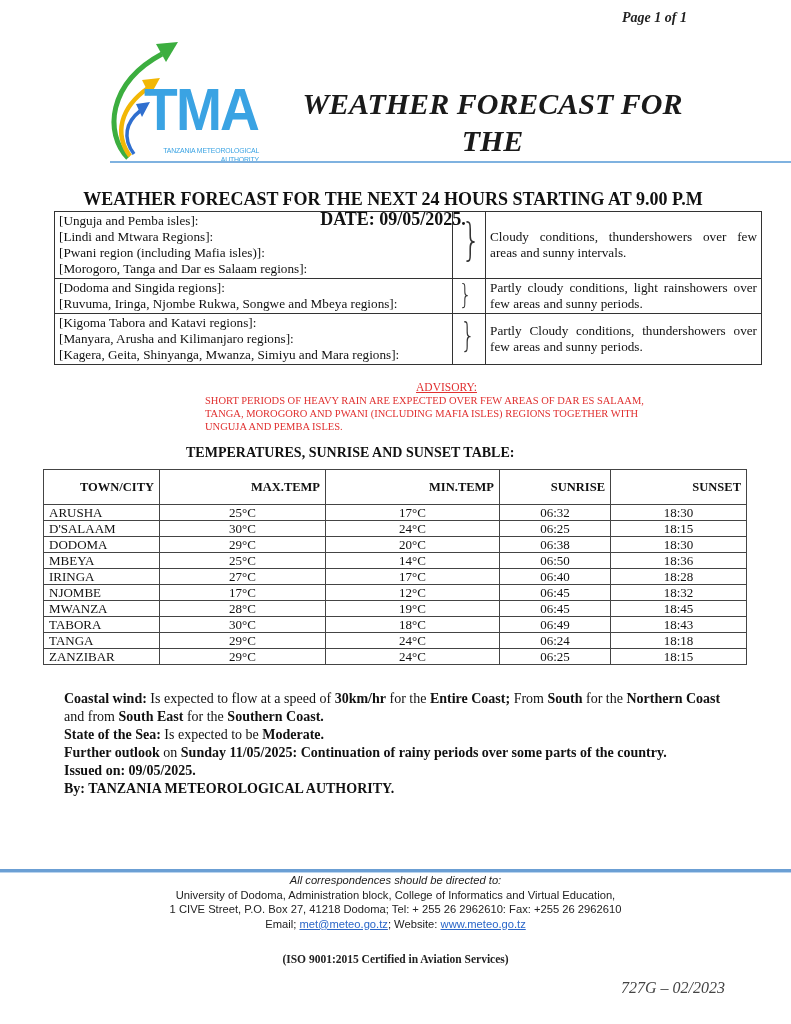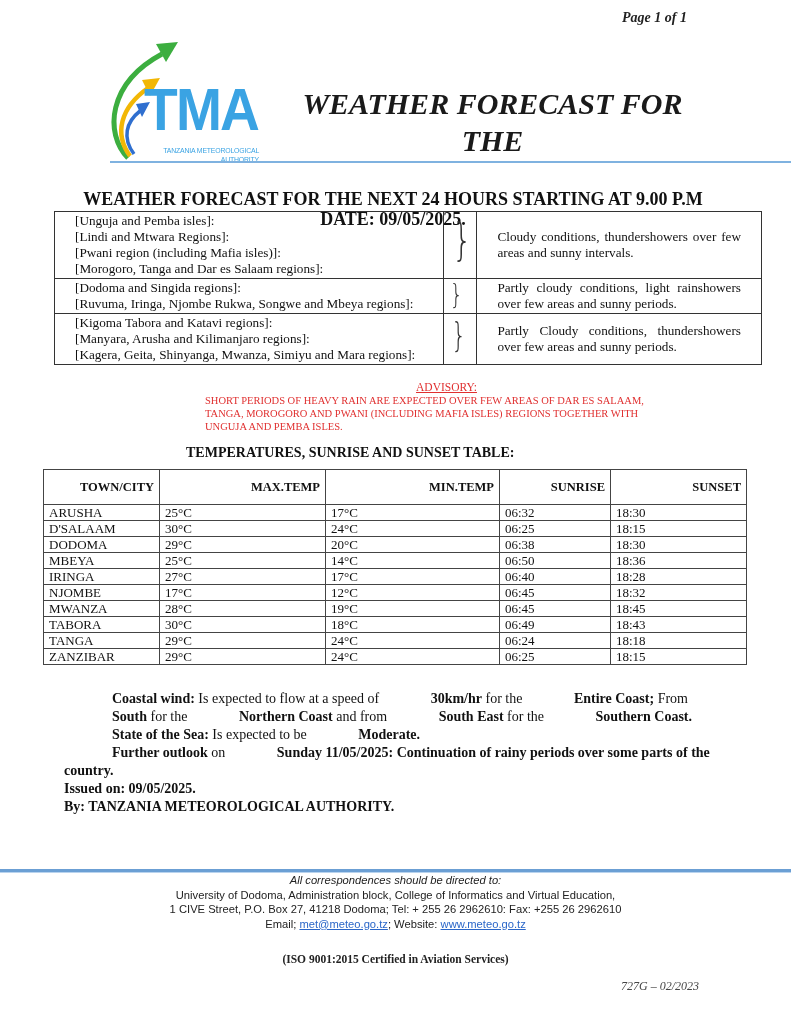--- a/index.html
+++ b/index.html
@@ -11,48 +11,48 @@
     .logo { left: 100px; top: 38px; width: 170px; height: 122px; text-align: right; }
     .logo-text { position: absolute; left: 44px; top: 42px; font-family: "Liberation Sans", sans-serif; font-weight: bold; font-size: 60px; color: #3aa3e3; letter-spacing: -2px; transform: scaleX(0.92); transform-origin: left top; line-height: 1; }
     .logo-sub { position: absolute; left: 33px; top: 108px; font-family: "Liberation Sans", sans-serif; font-size: 7.5px; color: #3aa3e3; letter-spacing: -0.2px; transform: scaleX(0.92); transform-origin: left top; }
 
     .title { left: 270px; top: 85px; width: 445px; text-align: center; font-size: 30px; font-style: italic; font-weight: bold; line-height: 37px; color: #1a1a1a; }
     .hdr-rule { left: 110px; top: 161px; width: 681px; height: 2px; background: #7fb2e0; }
 
     .subtitle { left: 60px; top: 172px; width: 666px; text-align: center; font-size: 18px; font-weight: bold; line-height: 20px; margin-top: 17px; }
 
     .regions { left: 54px; top: 211px; width: 708px; border-collapse: collapse; font-size: 13.2px; line-height: 16px; }
-    .regions td { border: 1px solid #333; vertical-align: middle; padding: 1px 20px; }
+    .regions td { border: 1px solid #333; vertical-align: middle; padding: 1px 4px; }
     .regions td.brace { border-left: 1px solid #222; border-right: 1px solid #333; width: 28px; padding: 0; text-align: left; }
     .regions td.desc { width: 263px; text-align: justify; text-align-last: left; }
     .regions td.names { width: 383px; }
     .brace-glyph { font-family: "DejaVu Sans", sans-serif; font-weight: 100; color: #333; display: inline-block; transform-origin: center; }
 
     .advisory { left: 205px; top: 381px; width: 455px; color: #e03030; font-size: 10.5px; line-height: 13px; }
     .advisory .adv-title { display: block; text-align: center; text-decoration: underline; font-size: 11.5px; padding-left: 28px; }
 
     .temp-title { left: 186px; top: 445px; font-size: 14px; font-weight: bold; }
 
     .temps { left: 43px; top: 469px; width: 704px; border-collapse: collapse; font-size: 13px; }
     .temps th, .temps td { border: 1px solid #444; padding: 0 5px; }
     .temps th { height: 34px; font-weight: bold; font-size: 12.5px; text-align: right; }
-    .temps td { height: 15px; line-height: 15px; text-align: left; }
+    .temps td { height: 15px; line-height: 15px; text-align: center; }
     .temps td.town { text-align: left; }
     .temps { border: 1.5px solid #333; }
 
     .notes { left: 64px; top: 690px; width: 670px; font-size: 14px; line-height: 18px; }
     .notes p { margin: 0; }
-    .b { font-weight: bold; margin-left: 48px; }
+    .b { font-weight: bold; }
 
     .foot-rule { left: 0; top: 869px; width: 791px; height: 3px; background: #6b9fd4; border-bottom: 1px solid #b9d3ee; }
     .footer { left: 0; top: 873px; width: 791px; text-align: center; font-family: "Liberation Sans", sans-serif; font-size: 11.2px; line-height: 14.5px; color: #222; }
     .footer .italic { font-style: italic; }
     .footer a { color: #2a66c8; text-decoration: underline; }
     .iso { left: 0; top: 953px; width: 791px; text-align: center; font-size: 11.5px; font-weight: bold; color: #222; }
-    .formno { left: 621px; top: 979px; font-size: 12px; font-style: italic; color: #444; }
+    .formno { left: 621px; top: 979px; font-size: 16px; font-style: italic; color: #444; }
   </style>
 </head>
 <body>
 
 <div class="abs page-num">Page 1 of 1</div>
 
 <div class="abs logo">
   <svg width="170" height="122" viewBox="0 0 170 122" style="position:absolute;left:0;top:0">
     <path d="M28 120 C 4 95, 8 45, 62 16" stroke="#3cae3f" stroke-width="5" fill="none"></path>
     <polygon points="56,6 78,4 66,24" fill="#3cae3f"></polygon>

